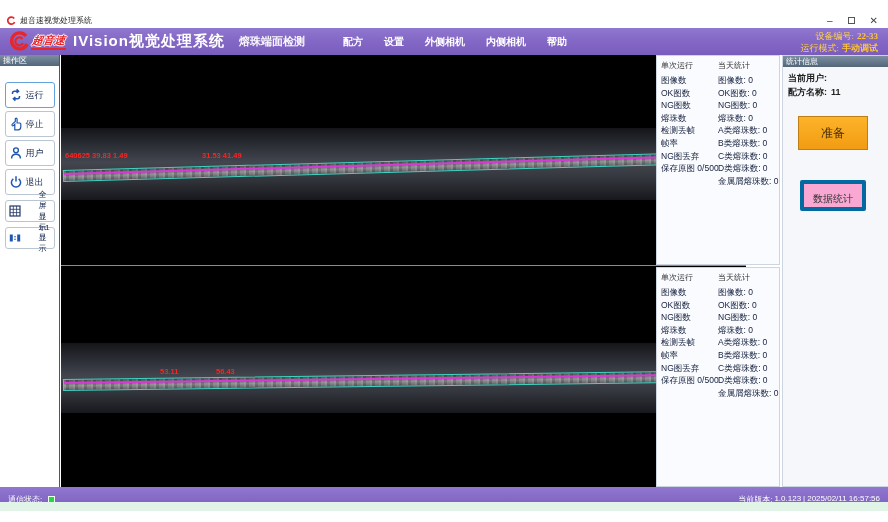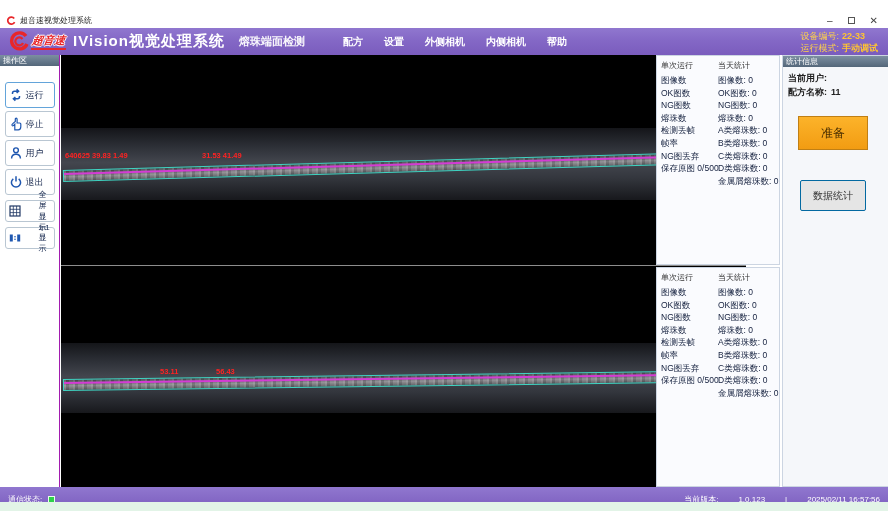--- a/index.html
+++ b/index.html
@@ -21,21 +21,21 @@
     background:linear-gradient(180deg,#9077cf 0%,#8468c6 45%,#7a5cbd 100%);
     display:flex; align-items:center; padding:0 8px; color:#fff; }
   .logo-swirl { width:22px; height:22px; flex:0 0 auto; margin-right:2px; }
   .brand { font-size:11px; font-weight:bold; font-style:italic; color:#e8262a;
     text-shadow:-1px 0 #fff,1px 0 #fff,0 -1px #fff,0 1px #fff;
     border-bottom:2px solid #e8262a; transform:skewX(-8deg); padding:0 2px 0 0; margin-right:6px; }
   .app-title { font-size:15px; font-weight:bold; letter-spacing:1px; white-space:nowrap; }
   .app-subtitle { font-size:11px; font-weight:bold; margin-left:14px; opacity:.95; white-space:nowrap; }
   .menu { display:flex; gap:21px; margin-left:38px; }
   .menu-item { font-size:10px; font-weight:bold; cursor:pointer; white-space:nowrap; }
-  .hdr-info { margin-left:auto; font-size:9px; line-height:12px; text-align:left; padding-right:2px; }
+  .hdr-info { margin-left:auto; font-size:9px; line-height:12px; text-align:right; padding-right:2px;font-family:Liberation Serif, serif; }
   .hdr-info .lbl { color:#ffd24a; }
   .hdr-info .val { color:#ffc531; font-weight:bold; margin-left:3px; }
 
   
   .sidebar { position:absolute; top:55px; left:0; width:60px; height:432px;
     background:#fff; border-right:1px solid #a21caf; }
   .panel-hdr { height:11px; background:linear-gradient(180deg,#7c8fa1,#54677a);
     color:#fff; font-size:8px; line-height:11px; padding:0 3px; }
   .side-btns { padding-top:16px; }
   .sbtn { width:50px; height:26px; margin:0 auto 3px auto; background:#fff;
@@ -87,31 +87,31 @@
   .info { position:absolute; left:782px; top:55px; width:116px; height:432px;
     background:#f5f7fa; border:1px solid #ccd5e2; }
   .info-body { padding:4px 5px; }
   .inforow { font-size:9px; font-weight:bold; color:#222; line-height:14px; white-space:nowrap; }
   .inforow .val { font-weight:bold; margin-left:4px; }
   .btn-prepare { position:absolute; left:15px; top:60px; width:70px; height:34px;
     background:linear-gradient(180deg,#fcb32a,#f29c12); border:1px solid #c07f14;
     font-size:12px; color:#4a2f00; text-align:center; line-height:32px; cursor:pointer;
     font-family:inherit; }
   .btn-datastats { position:absolute; left:17px; top:124px; width:66px; height:31px;
-    background:#e5e5e5; border:1px solid #0369a1; border-radius:2px;
+    background:#f9a8d4; border:4px solid #0369a1; border-radius:2px;
     font-size:10px; color:#333; text-align:center; line-height:29px; cursor:pointer;
     font-family:inherit; }
 
   
   .statusbar { position:absolute; top:487px; left:0; width:100%; height:15px;
     background:linear-gradient(180deg,#9077cf,#7a5cbd); color:#fff;
     display:flex; align-items:center; font-size:8px; padding:12px 8px; }
   .comm-dot { width:7px; height:7px; background:#2ed14a; border:1px solid #eaffea;
     margin-left:6px; }
-  .sb-right { margin-left:auto; display:flex; gap:20px; align-items:center; }
+  .sb-right { margin-left:auto; display:flex; gap:2px; align-items:flex-start; }
   .desktop-strip { position:absolute; top:502px; left:0; width:100%; height:9px; background:#e2f4e7; }
 </style>
 </head>
 <body>
 
 <div id="app">
 
   <div class="titlebar">
     <svg class="tb-icon" viewBox="0 0 14 14">
       <path d="M11.5 3.5 A5 5 0 1 0 12 8.5" fill="none" stroke="#e8262a" stroke-width="2.4"></path>

